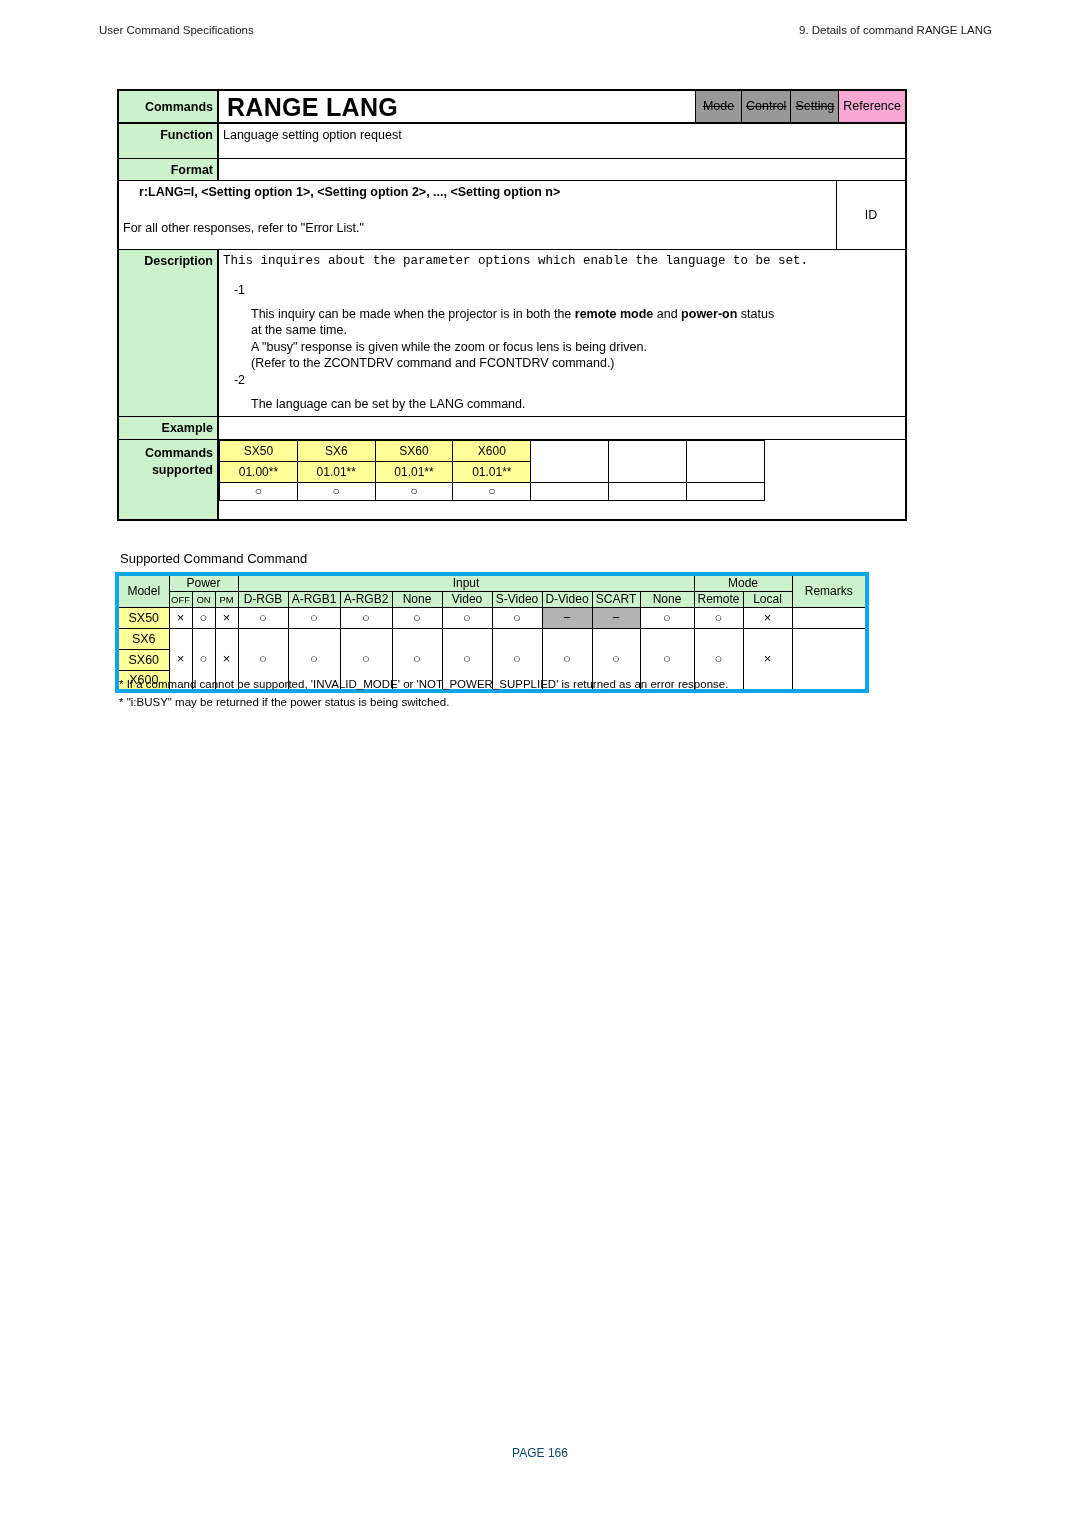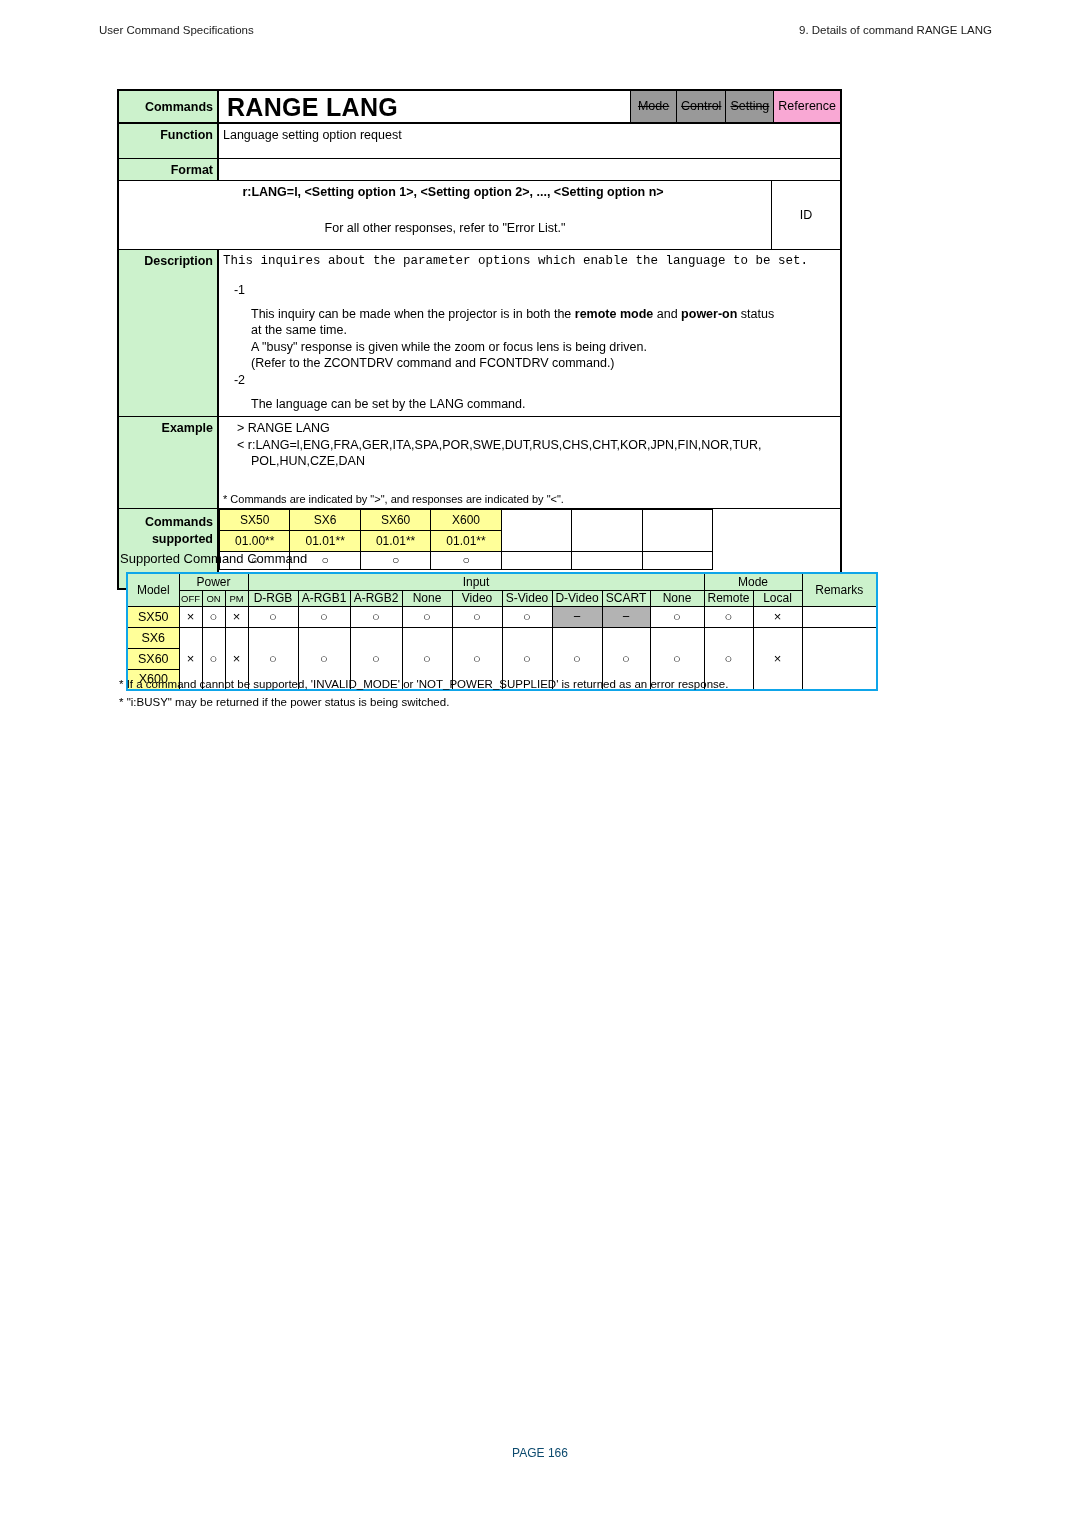--- a/index.html
+++ b/index.html
@@ -37,21 +37,21 @@
     right: 88px;
     top: 0;
     white-space: nowrap;
   }
 
   
   .card {
     position: absolute;
     left: 117px;
     top: 89px;
-    width: 725px;
+    width: 790px;
     border: 2px solid #000;
     box-sizing: border-box;
     background: #fff;
   }
   .row {
     display: flex;
     border-bottom: 1px solid #000;
     box-sizing: border-box;
   }
   .row:last-child { border-bottom: none; }
@@ -114,21 +114,20 @@
 
   
   .row-response { display: flex; }
   .row-response .lbl { padding-top: 4px; }
   .resp-main {
     flex: 1 1 auto;
     box-sizing: border-box;
     border-right: 1px solid #000;
     padding: 4px 4px 4px 4px;
     min-height: 68px;
-    text-align: center;
   }
   .resp-line1 {
     font-size: 12.5px;
     font-weight: bold;
     padding-left: 16px;
   }
   .resp-line2 {
     font-size: 12.5px;
     padding-top: 22px;
   }
@@ -185,25 +184,25 @@
 
   
   .states-title {
     position: absolute;
     left: 120px;
     top: 551px;
     font-size: 13px;
   }
   table.states {
     position: absolute;
-    left: 126px;
+    left: 115px;
     top: 572px;
     border-collapse: collapse;
     table-layout: fixed;
-    border: 2px solid #0ea5e9;
+    border: 4px solid #0ea5e9;
     background: #fff;
   }
   table.states th, table.states td {
     border: 1px solid #000;
     font-size: 12px;
     text-align: center;
     padding: 0;
     font-weight: normal;
     box-sizing: border-box;
   }
@@ -298,26 +297,20 @@
         <div class="desc-num">-2</div>
         <div class="desc-txt">
           <div>The language can be set by the LANG command.</div>
         </div>
       </div>
     </div>
   </div>
 
   <div class="row row-ex">
     <div class="lbl">Example</div>
-    <div class="body">
-      <div class="ex-line">&gt; RANGE LANG</div>
-      <div class="ex-line">&lt; r:LANG=l,ENG,FRA,GER,ITA,SPA,POR,SWE,DUT,RUS,CHS,CHT,KOR,JPN,FIN,NOR,TUR,</div>
-      <div class="ex-cont">POL,HUN,CZE,DAN</div>
-      <div class="ex-note">* Commands are indicated by "&gt;", and responses are indicated by "&lt;".</div>
-    </div>
   </div>
 
   <div class="row row-sup">
     <div class="lbl">
       <div>Commands</div>
       <div>supported</div>
     </div>
     <div class="supwrap">
       <table class="sup">
         <colgroup>

